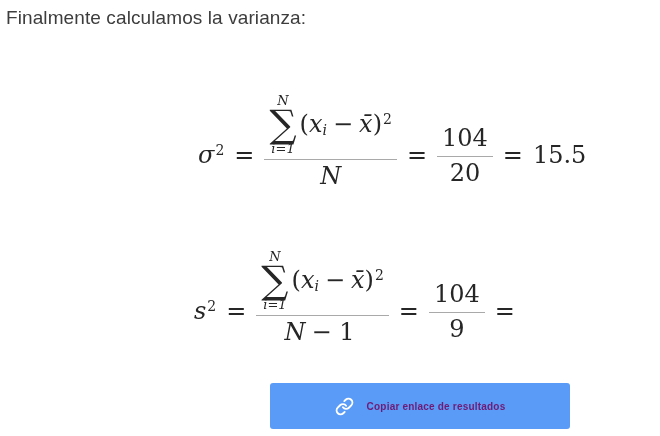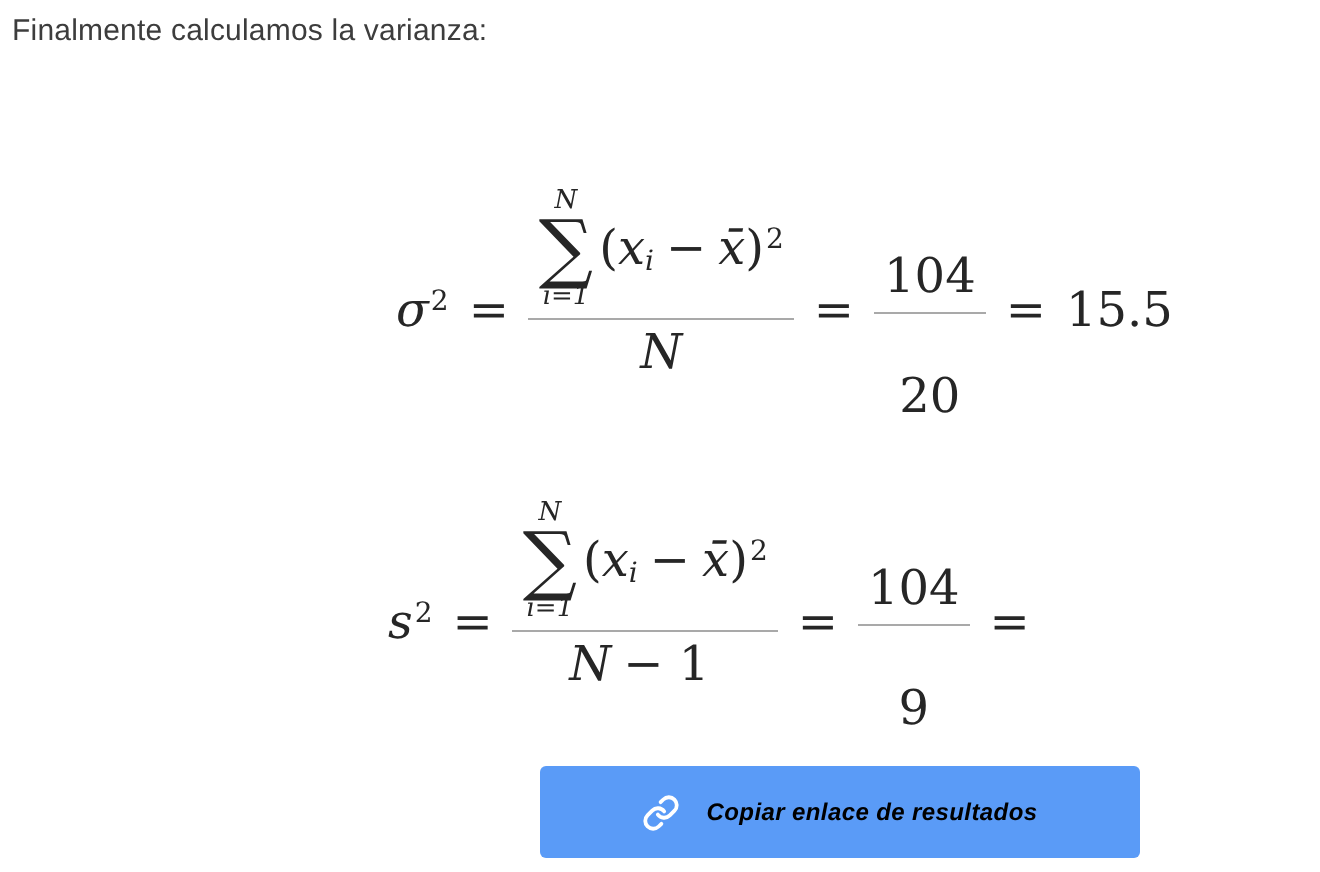--- a/index.html
+++ b/index.html
@@ -6,21 +6,21 @@
   body {
     width: 660px; height: 436px;
     background: #ffffff;
     font-family: "Liberation Sans", sans-serif;
     overflow: hidden;
   }
   .page { position: relative; width: 660px; height: 436px; background: #ffffff; }
 
   .intro {
     position: absolute; left: 6px; top: 7px;
-    font-size: 15px; color: #3d3d3d; letter-spacing: 0.1px;
+    font-size: 19px; color: #3d3d3d; letter-spacing: 0.1px;
   }
   .section-heading {
     position: absolute; left: 5px;
     font-size: 16px; font-weight: bold; color: #2b2b2b; letter-spacing: 0.1px;
   }
   .heading-a { top: 51px; }
   .heading-b { top: 206px; }
 
   
   .formula {
@@ -43,43 +43,43 @@
   sub.idx { font-size: 14px; position: relative; top: 0.18em; line-height: 0; }
 
   .frac { display: inline-flex; flex-direction: column; align-items: center; }
   .frac .num {
     display: inline-flex; align-items: center; justify-content: center;
     padding: 0 5px 3px 5px; border-bottom: 1px solid #a9a9a9;
   }
   .frac .den { padding-top: 3px; display: inline-flex; align-items: baseline; }
 
   .big-frac { margin-top: 0; }
-  .small-frac { margin-top: 31px; gap: 25px; }
+  .small-frac { margin-top: 31px; }
 
   .sum {
     display: inline-flex; flex-direction: column; align-items: center;
     margin-right: 3px; line-height: 1;
   }
   .sum .lim { font-size: 13px; line-height: 1.05; }
   .sum .sigma { font-size: 38px; line-height: 0.78; font-style: normal; padding: 2px 0 3px 0; }
 
   .expr { display: inline-flex; align-items: baseline; }
   .minus { margin: 0 6px; }
 
   
   .copy-btn {
     position: absolute; left: 270px; top: 383px;
     width: 300px; height: 46px;
     background: #5a9bf7; border: none; border-radius: 3px;
     display: flex; align-items: center; justify-content: center;
     cursor: pointer; gap: 13px;
   }
   .copy-btn .label {
-    color: #000000; font-size: 12px; font-weight: bold;
-    font-family: "Liberation Sans", sans-serif; letter-spacing: 0.2px; font-style: italic;
+    color: #701a75; font-size: 10px; font-weight: bold;
+    font-family: "Liberation Sans", sans-serif; letter-spacing: 0.2px;
   }
   .copy-btn svg { display: block; }
 </style>
 </head>
 <body>
 
 <div class="page">
 
   <div class="intro">Finalmente calculamos la varianza:</div>
 

